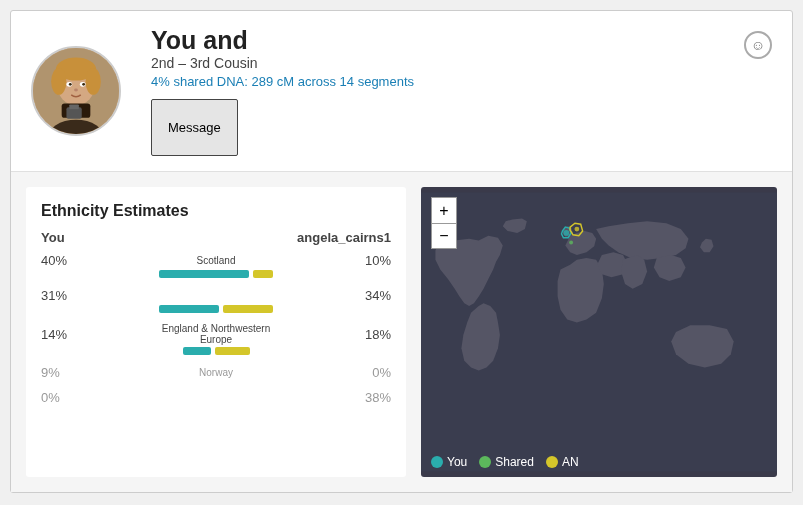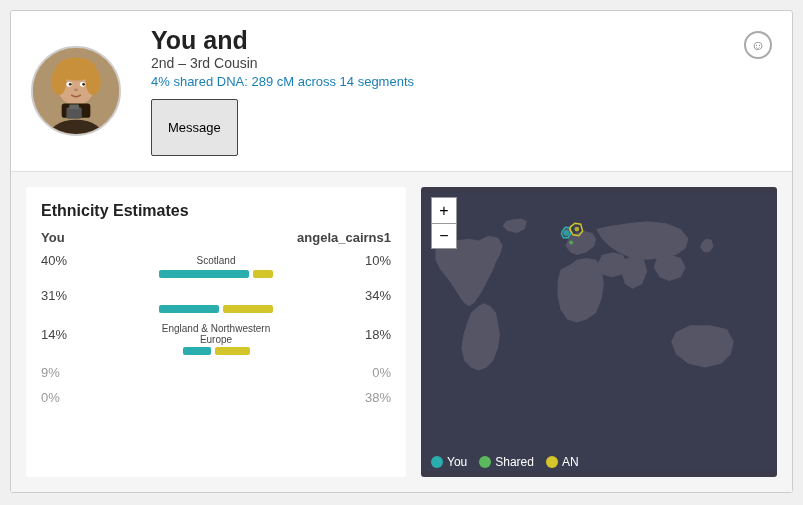--- a/index.html
+++ b/index.html
@@ -329,20 +329,21 @@
         </div>
         <div class="bars-container">
           <div class="bar-you" style="width:28px;"></div>
           <div class="bar-other" style="width:35px;"></div>
         </div>
       </div>
 
       <div class="ethnicity-row muted">
         <div class="ethnicity-row-labels">
           <span class="pct-left">9%</span>
+          <span class="region-name">Norway</span>
           <span class="pct-right">0%</span>
         </div>
       </div>
 
       <div class="ethnicity-row muted">
         <div class="ethnicity-row-labels">
           <span class="pct-left">0%</span>
           <span class="pct-right">38%</span>
         </div>
       </div>

